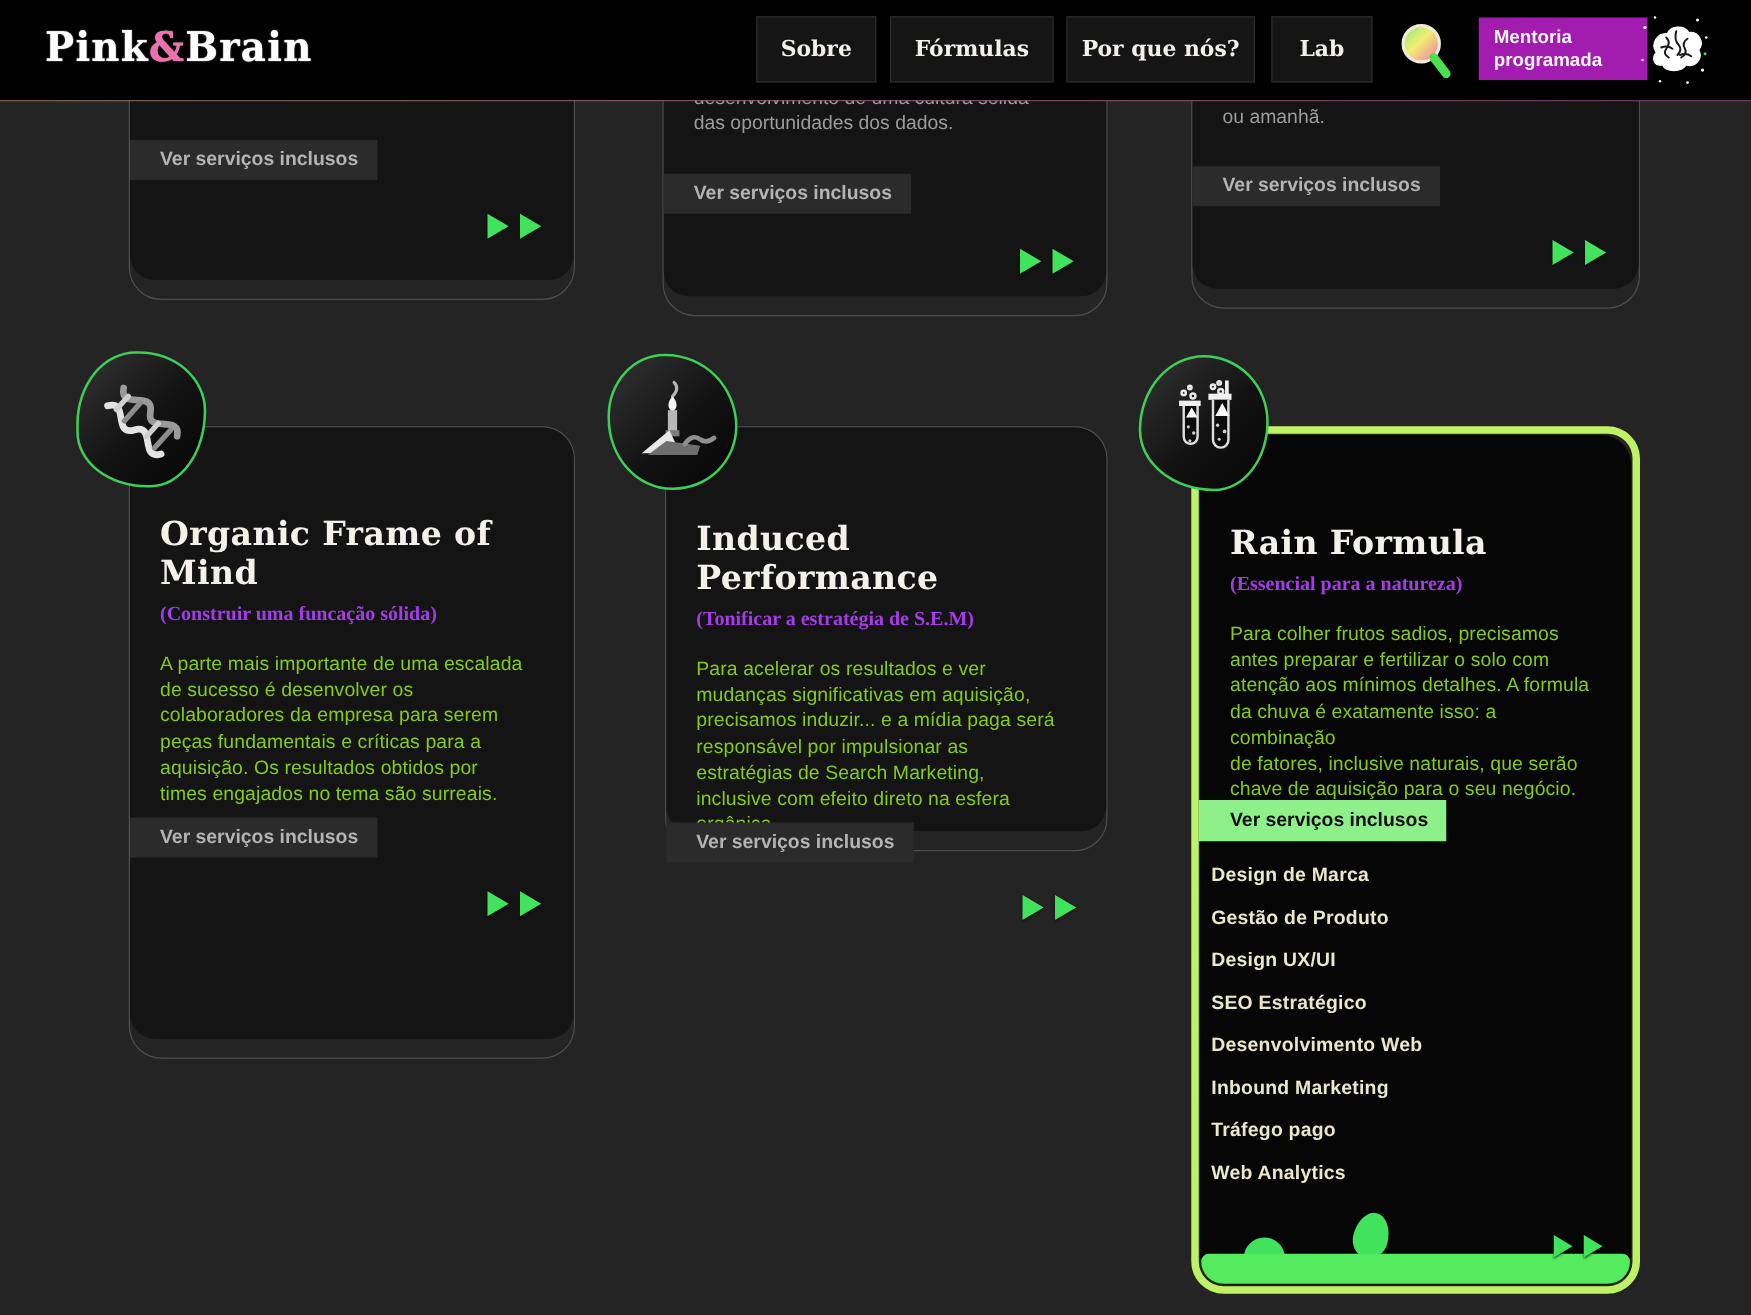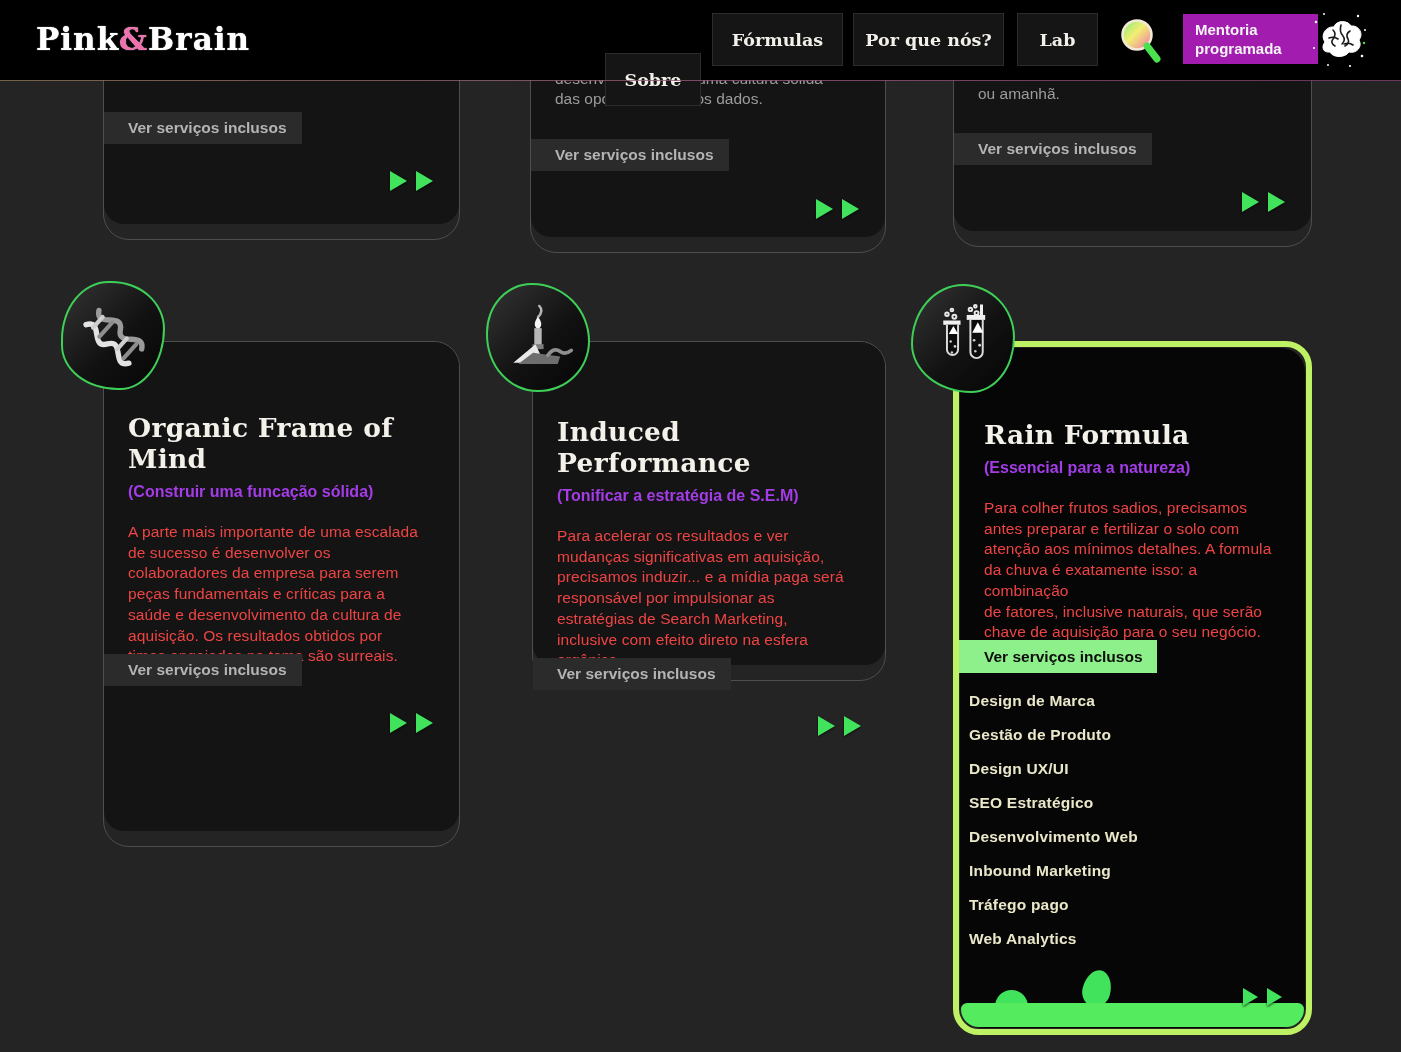--- a/index.html
+++ b/index.html
@@ -24,21 +24,21 @@
     font-weight:bold; font-size:31px; color:#fff; letter-spacing:1px;
     transform:scaleY(1.05); text-shadow:0 0 1px #fff;
   }
   .logo .amp { color:#f06fae; }
   .nav-btn {
     position:absolute; top:13px; height:53px; background:#151515;
     border:1px solid #2c2c2c; color:#f3f0ea; font-family:"DejaVu Serif", serif;
     font-weight:bold; font-size:17.5px; display:flex; align-items:center;
     justify-content:center; cursor:pointer;
   }
-  .nav-sobre   { left:605px;  width:96px;margin-top:40px; }
+  .nav-sobre   { left:605px;  width:96px; }
   .nav-form    { left:712px;  width:131px; }
   .nav-porque  { left:853px;  width:151px; }
   .nav-lab     { left:1017px; width:81px; }
   .nav-search  { position:absolute; left:1114px; top:15px; width:54px; height:52px; cursor:pointer; }
   .nav-mentoria {
     position:absolute; left:1183px; top:14px; width:135px; height:50px;
     background:#a21caf; color:#f5f5f5; font-weight:bold; font-size:15px;
     line-height:1.3; display:flex; align-items:center; padding-left:12px;
     cursor:pointer;
   }
@@ -74,23 +74,23 @@
     border-width:10.5px 0 10.5px 17px;
     border-color:transparent transparent transparent #41e35c;
     filter:drop-shadow(0 1px 1px rgba(0,0,0,.7));
   }
   .tri.small { border-width:9px 0 9px 15px; }
 
   .card-title {
     font-family:"DejaVu Serif", serif; font-weight:bold; font-size:26.5px;
     color:#f3f1ea; letter-spacing:.3px;
   }
-  .card-sub { margin-top:9px; color:#a43ce8; font-weight:bold; font-size:16px; }
+  .card-sub { margin-top:9px; color:#a43ce8; font-weight:bold; font-size:16px;font-family:Liberation Serif, serif; }
   .card-body { margin-top:21px; }
-  .card-body div { color:#ef4444; font-size:15.5px; line-height:20.7px; letter-spacing:.1px; }
+  .card-body div { color:#84cc16; font-size:15.5px; line-height:20.7px; letter-spacing:.1px; }
   .content-pad { position:absolute; left:24px; top:70px; right:20px; }
 
   .partial-text { position:absolute; left:24px; }
   .partial-text div { color:#9c9c9c; font-size:15.5px; line-height:20.7px; }
 
   
   .services { position:absolute; left:10px; top:345px; }
   .service-item {
     color:#ebe8c9; font-weight:bold; font-size:15.5px; height:34px;
     display:flex; align-items:flex-start; letter-spacing:.2px;
@@ -164,21 +164,20 @@
   <div class="card" style="left:103px; top:341px; width:357px; height:506px;">
     <div class="card-inner"></div>
     <div class="content-pad">
       <div class="card-title">Organic Frame of Mind</div>
       <div class="card-sub">(Construir uma funcação sólida)</div>
       <div class="card-body">
         <div>A parte mais importante de uma escalada</div>
         <div>de sucesso é desenvolver os</div>
         <div>colaboradores da empresa para serem</div>
         <div>peças fundamentais e críticas para a</div>
-        <div>saúde e desenvolvimento da cultura de</div>
         <div>aquisição. Os resultados obtidos por</div>
         <div>times engajados no tema são surreais.</div>
       </div>
     </div>
     <div class="btn-gray" style="top:312px;">Ver serviços inclusos</div>
     <div class="tri-row" style="right:26px; top:371px;">
       <span class="tri"></span>
       <span class="tri"></span>
     </div>
   </div>

